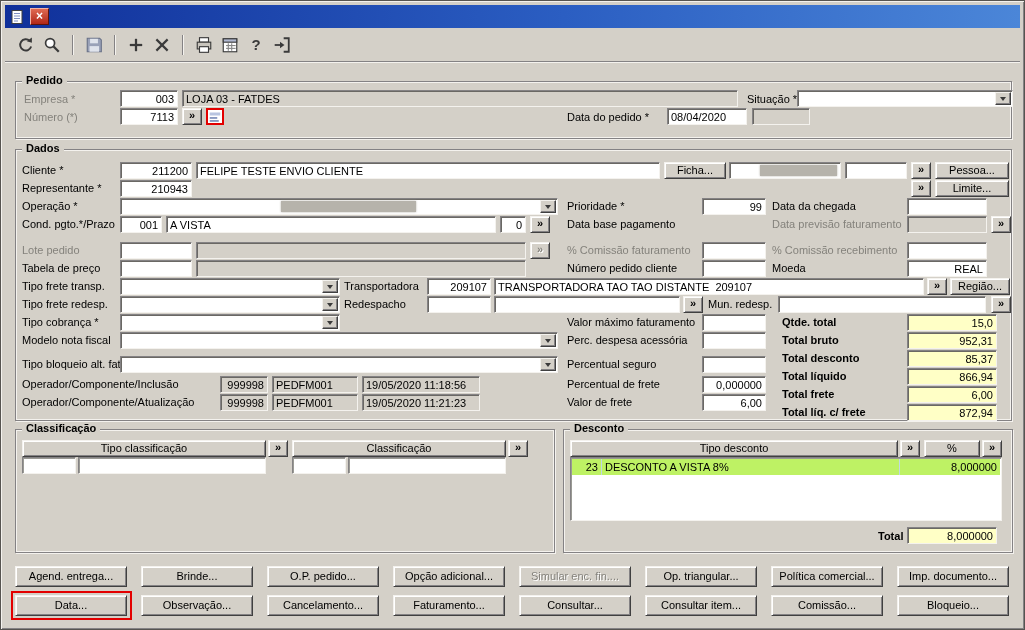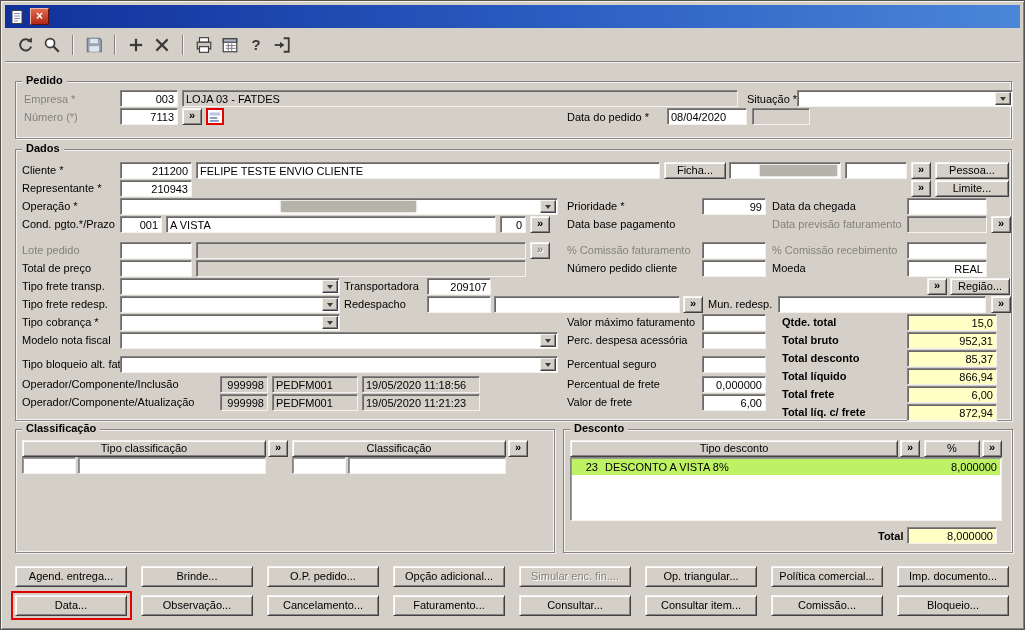--- a/index.html
+++ b/index.html
@@ -186,35 +186,36 @@
 
     <div class="lbl g" style="left:6px;top:94px">Lote pedido</div>
     <div class="fld" style="left:104px;top:92px;width:72px"></div>
     <div class="fld ro" style="left:180px;top:92px;width:330px"></div>
     <div class="chv dis" style="left:514px;top:92px">»</div>
     <div class="lbl g" style="left:551px;top:94px">% Comissão faturamento</div>
     <div class="fld" style="left:686px;top:92px;width:64px"></div>
     <div class="lbl g" style="left:756px;top:94px">% Comissão recebimento</div>
     <div class="fld" style="left:891px;top:92px;width:80px"></div>
 
-    <div class="lbl" style="left:6px;top:112px">Total de preço</div>
+    <div class="lbl" style="left:6px;top:112px">Tabela de preço</div>
     <div class="fld" style="left:104px;top:110px;width:72px"></div>
     <div class="fld ro" style="left:180px;top:110px;width:330px"></div>
     <div class="lbl" style="left:551px;top:112px">Número pedido cliente</div>
     <div class="fld" style="left:686px;top:110px;width:64px"></div>
     <div class="lbl" style="left:756px;top:112px">Moeda</div>
     <div class="fld tr" style="left:891px;top:110px;width:80px">REAL</div>
 
     <div class="lbl" style="left:6px;top:130px">Tipo frete transp.</div>
     <div class="fld cmb" style="left:104px;top:128px;width:220px">
       
       <span class="ca"><i></i></span>
     </div>
     <div class="lbl" style="left:328px;top:130px">Transportadora</div>
     <div class="fld tr" style="left:411px;top:128px;width:64px">209107</div>
+    <div class="fld" style="left:478px;top:128px;width:430px">TRANSPORTADORA TAO TAO DISTANTE  209107</div>
     <div class="chv" style="left:911px;top:128px">»</div>
     <div class="pbn" style="left:934px;top:128px;width:60px">Região...</div>
 
     <div class="lbl" style="left:6px;top:148px">Tipo frete redesp.</div>
     <div class="fld cmb" style="left:104px;top:146px;width:220px">
       <span class="ca"><i></i></span>
     </div>
     <div class="lbl" style="left:328px;top:148px">Redespacho</div>
     <div class="fld" style="left:411px;top:146px;width:64px"></div>
     <div class="fld" style="left:478px;top:146px;width:186px"></div>

